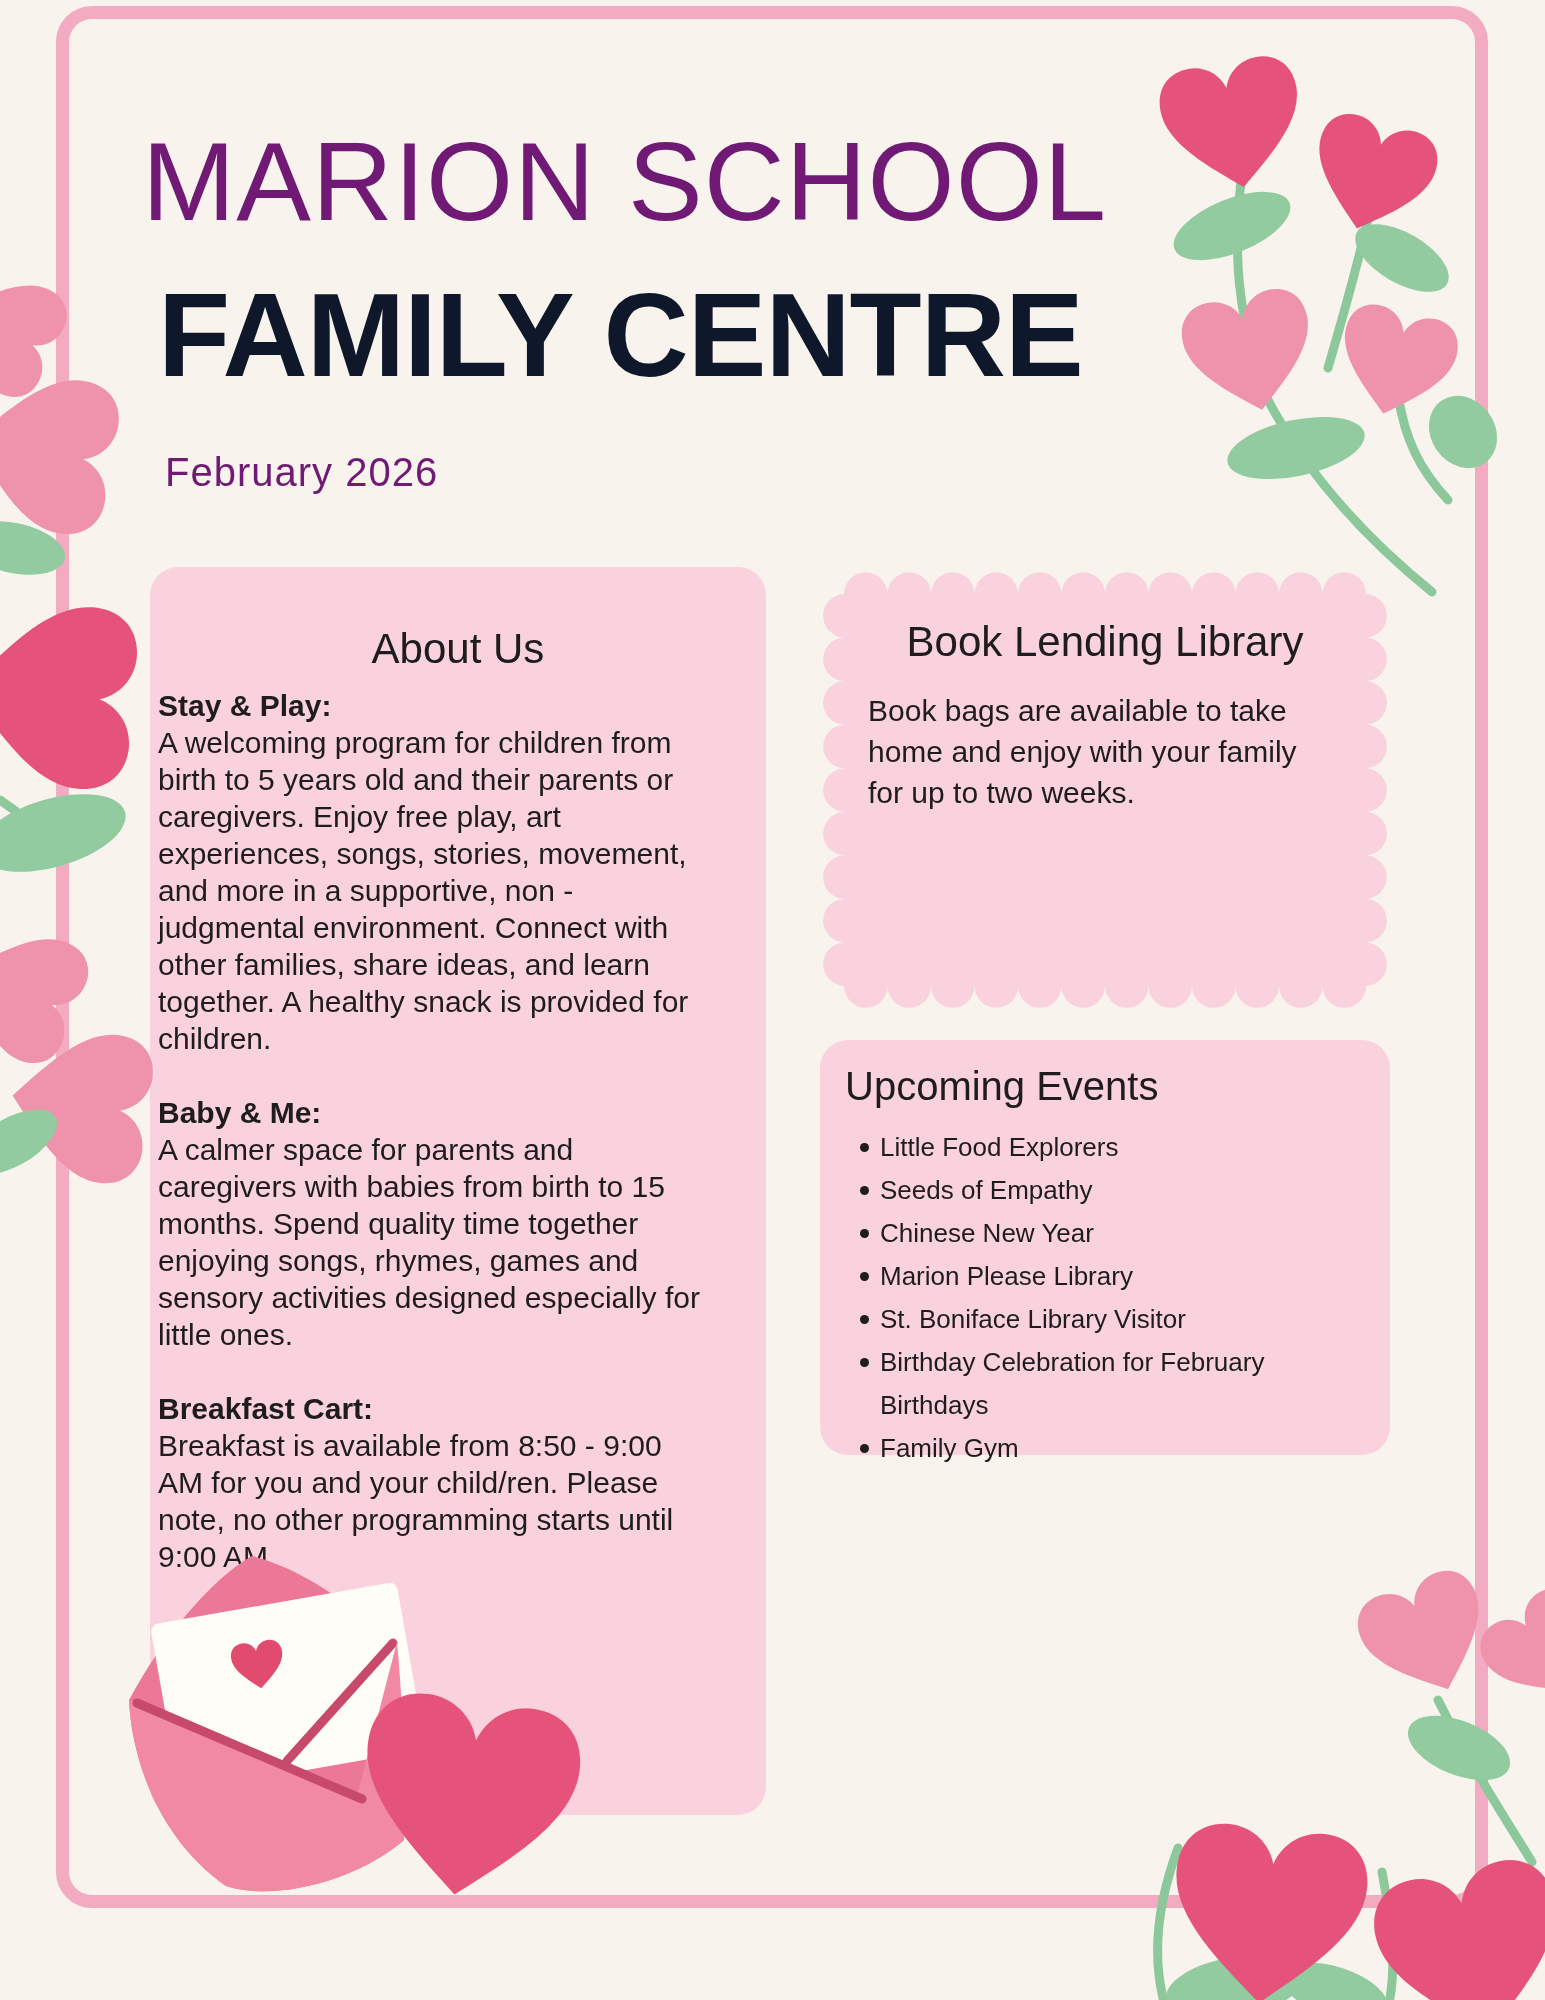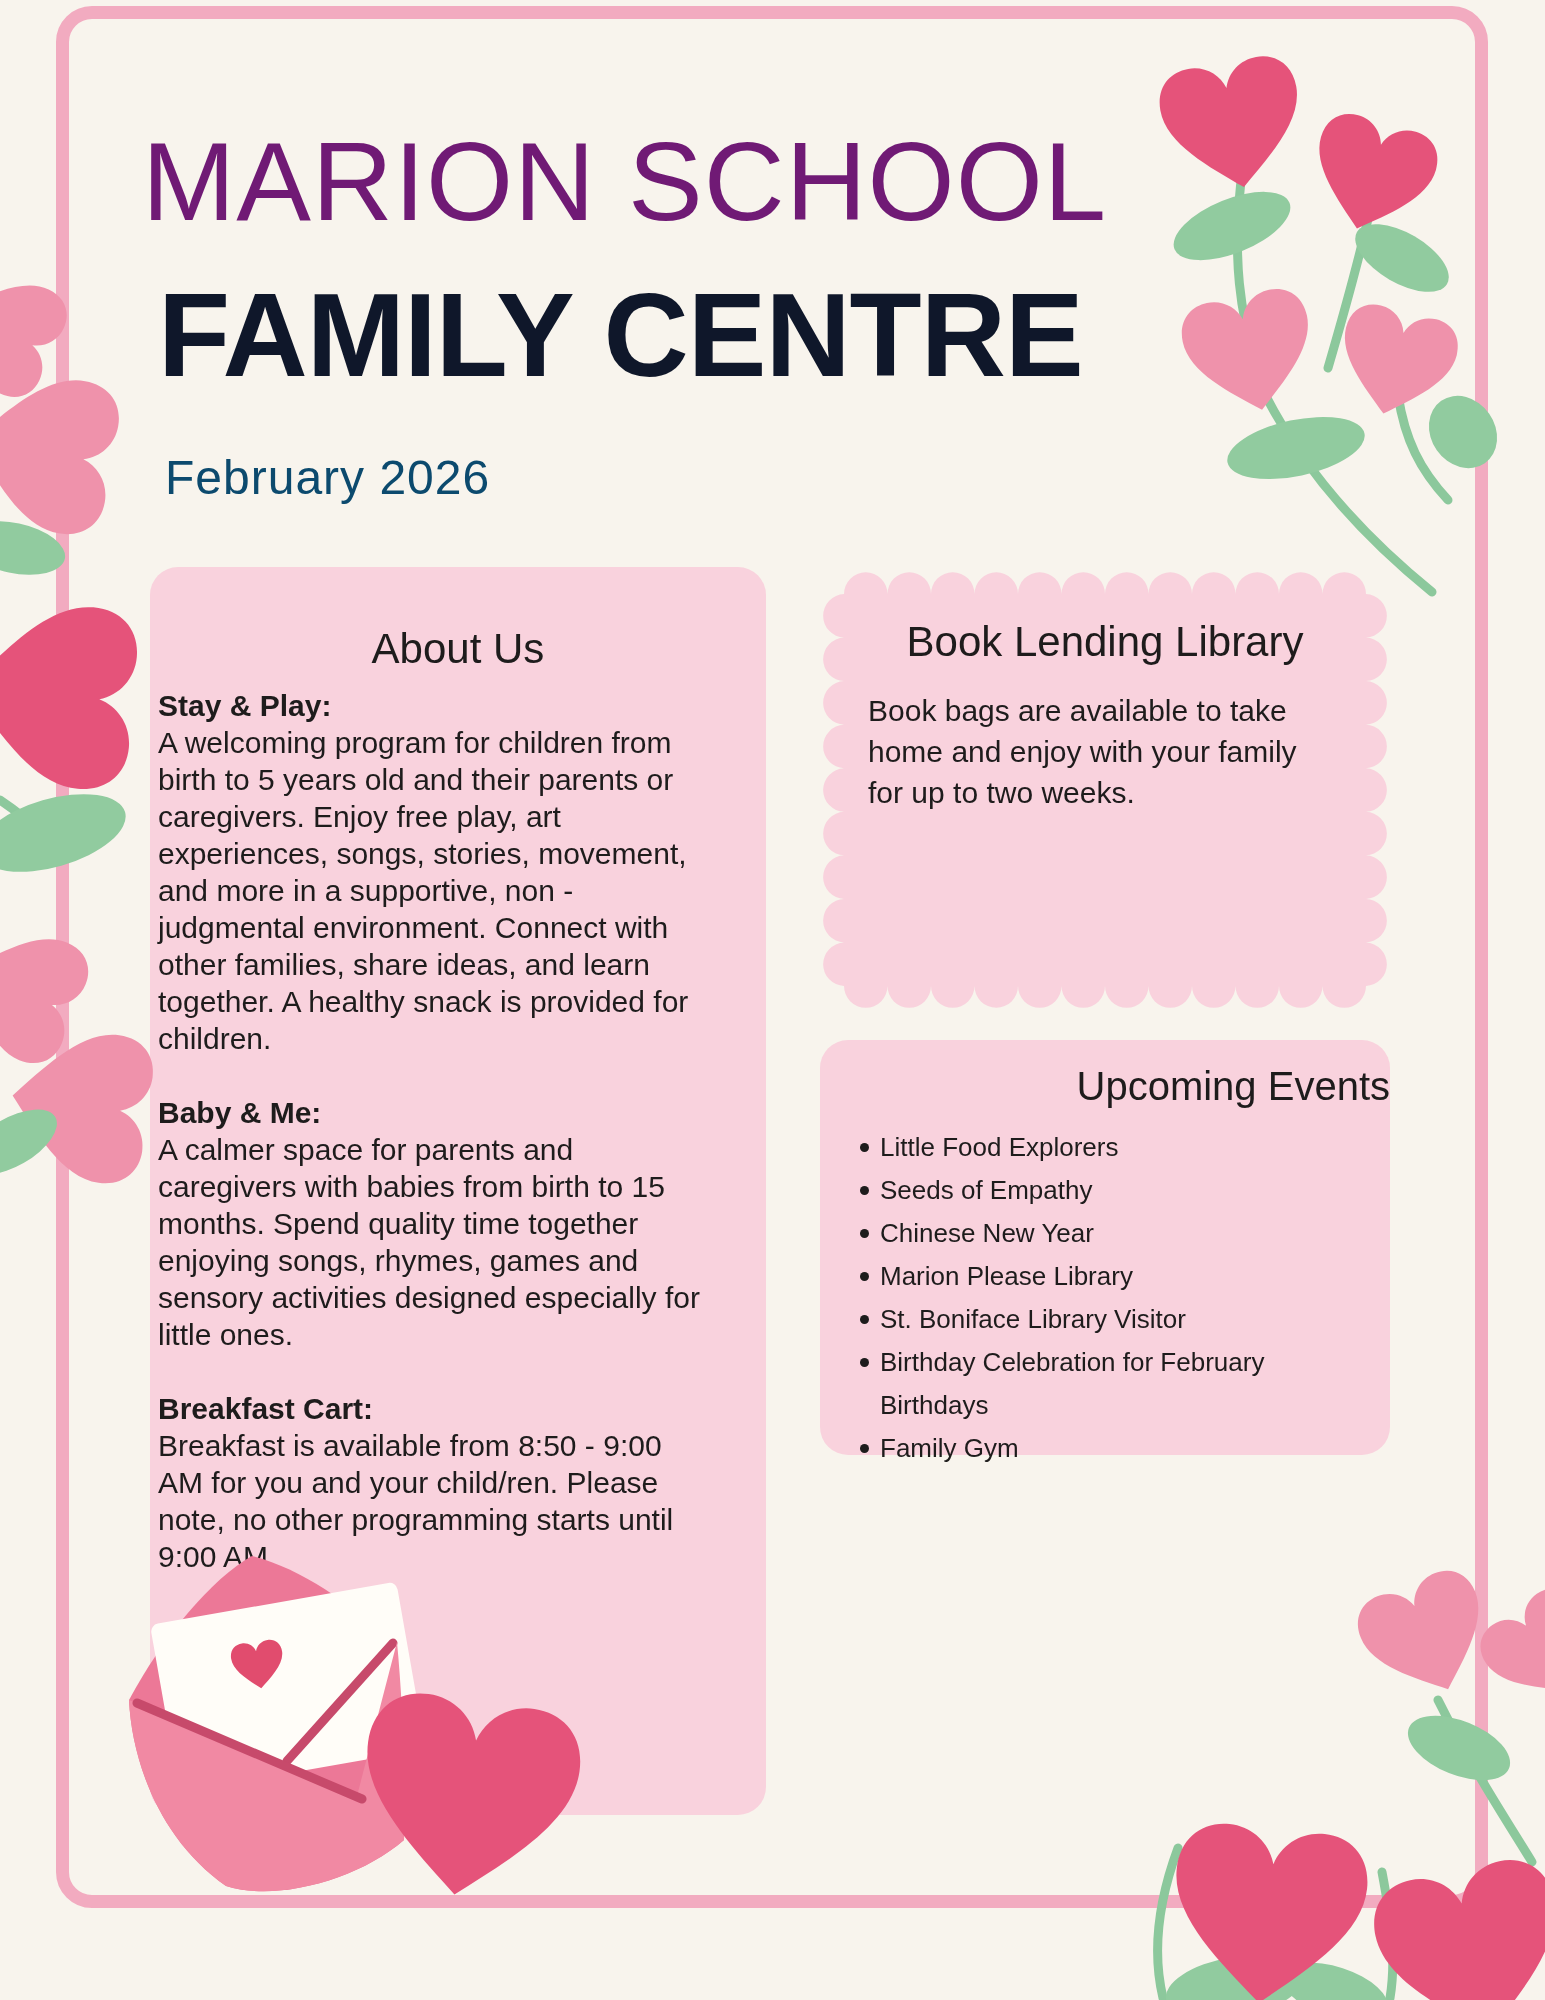--- a/index.html
+++ b/index.html
@@ -14,22 +14,22 @@
   
   .title1{
     position:absolute;left:142px;top:126px;font-size:112px;font-weight:normal;
     letter-spacing:1px;color:#701a75;line-height:1;z-index:2;white-space:nowrap;
   }
   .title2{
     position:absolute;left:158px;top:276px;font-size:118px;font-weight:bold;
     letter-spacing:-1px;color:#0f172a;line-height:1;z-index:2;white-space:nowrap;
   }
   .date{
-    position:absolute;left:165px;top:450px;font-size:48px;letter-spacing:1px;
-    color:#0c4a6e;z-index:2;white-space:nowrap;
+    position:absolute;left:165px;top:450px;font-size:40px;letter-spacing:1px;
+    color:#701a75;z-index:2;white-space:nowrap;
   }
   
   .panel{position:absolute;z-index:2;}
   .panel-bg{background:#f9d2dd;border-radius:28px;}
   .about-panel{left:150px;top:567px;width:616px;height:1248px;}
   .about-heading{
     position:absolute;top:58px;left:0;right:0;text-align:center;font-size:42px;
   }
   .about-body{position:absolute;top:120px;left:8px;width:548px;font-size:30px;line-height:37px;}
   .about-section{margin-bottom:37px;}
@@ -37,21 +37,21 @@
   
   .library-panel{left:820px;top:570px;width:570px;height:440px;}
   .library-panel svg{position:absolute;left:0;top:0;}
   .library-heading{
     position:absolute;top:48px;left:0;right:0;text-align:center;font-size:42px;
   }
   .library-body{position:absolute;top:120px;left:48px;width:462px;font-size:30px;line-height:41px;}
   
   .events-panel{left:820px;top:1040px;width:570px;height:415px;}
   .events-heading{
-    position:absolute;top:24px;left:0;right:0;text-align:right;font-size:40px;
+    position:absolute;top:24px;left:0;right:0;text-align:left;font-size:40px;padding-left:25px;
   }
   .events-list{
     position:absolute;top:86px;left:0;right:18px;margin:0;padding:0;list-style:none;
   }
   .events-list li{
     position:relative;padding-left:60px;font-size:26px;line-height:43px;
   }
   .bullet-dot{
     position:absolute;left:40px;top:17px;width:9px;height:9px;border-radius:50%;
     background:#1e1c1c;

